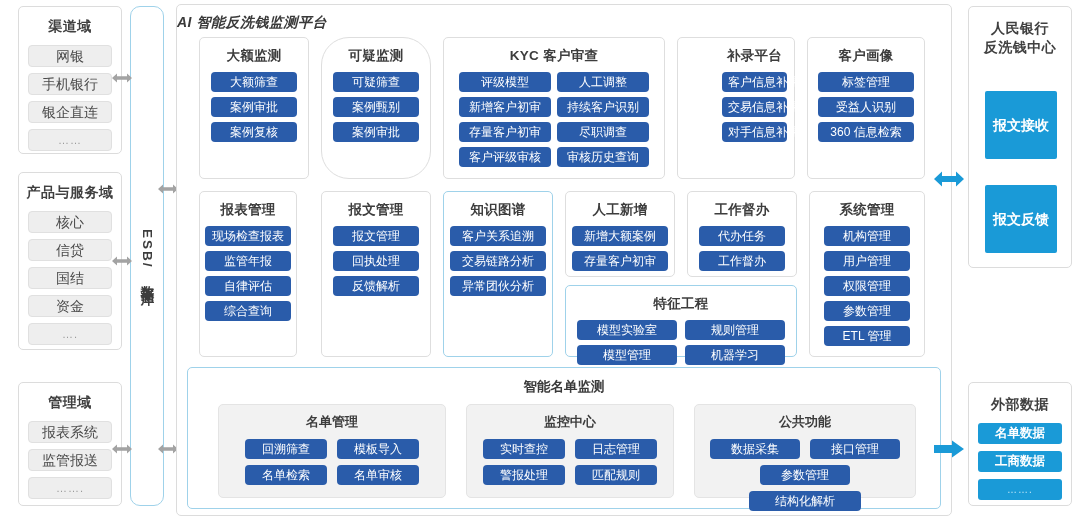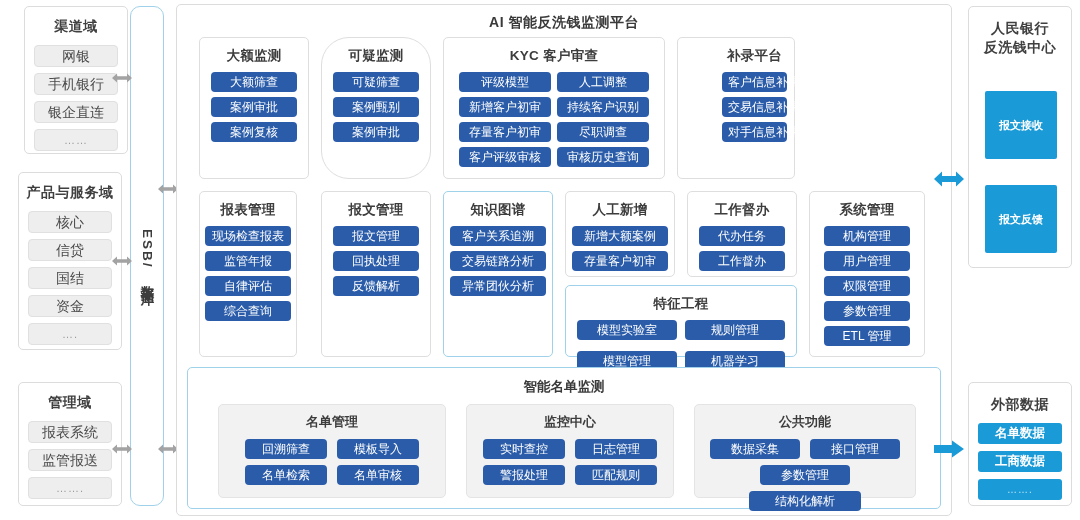--- a/index.html
+++ b/index.html
@@ -59,22 +59,23 @@
   .arrow svg { display: block; }
 
   
   #platform {
     position: absolute;
     left: 176px; top: 4px; width: 776px; height: 512px;
     border: 1px solid #dcdcdc; border-radius: 5px; background: #fff;
   }
   #platform-title {
     position: absolute; left: 0; right: 0; top: 9px;
-    text-align: center; font-size: 14px; font-weight: bold; color: #3a3a3a;
+    text-align: left; font-size: 14px; font-weight: bold; color: #3a3a3a;
     letter-spacing: .5px;
+    font-style: italic;
   }
 
   
   .gcard {
     position: absolute;
     border: 1px solid #dedede; border-radius: 5px; background: #fff;
   }
   .gcard.hl { border: 1px solid #9fd2ea; }
   .gcard > .gtitle {
     font-size: 13.5px; font-weight: bold; color: #3d3d3d;
@@ -114,37 +115,37 @@
   }
   .subcard > .gtitle { font-size: 13px; font-weight: bold; color: #3d3d3d; text-align: center; margin-top: 8px; }
   .subcard .btns { margin-top: 8px; gap: 6px 10px; }
   .subcard .btn { width: 82px; }
 
   
   .rbox { width: 104px; }
   .rbox .panel-title { font-size: 14px; margin-top: 12px; line-height: 19px; }
   .bigblue {
     background: #1a9ad7; color: #fff;
-    text-align: center; font-size: 11px; font-weight: bold;
+    text-align: center; font-size: 14px; font-weight: bold;
     border-radius: 2px;
   }
   .smallblue {
     background: #1a9ad7; color: #fff;
     height: 21px; line-height: 21px;
     text-align: center; font-size: 12.5px; font-weight: bold;
     border-radius: 3px;
   }
   .smallblue.dots { color: #bfe6f8; font-size: 10px; letter-spacing: 1px; font-weight: normal; }
 </style>
 </head>
 <body>
 
 <div id="root">
 
-  <div class="panel domain-box" style="left:24px; top:6px; height:148px;">
+  <div class="panel domain-box" style="left:18px; top:6px; height:148px;">
     <div class="panel-title">渠道域</div>
     <div class="chip-list">
       <div class="chip">网银</div>
       <div class="chip">手机银行</div>
       <div class="chip">银企直连</div>
       <div class="chip dots">……</div>
     </div>
   </div>
 
   <div class="panel domain-box" style="left:18px; top:172px; height:178px;">
@@ -235,20 +236,28 @@
 
     <div class="gcard" style="left:500px; top:32px; width:118px; height:142px;padding-left:37px;">
       <div class="gtitle">补录平台</div>
       <div class="btns col1 w96">
         <div class="btn">客户信息补录</div>
         <div class="btn">交易信息补录</div>
         <div class="btn">对手信息补录</div>
       </div>
     </div>
 
+    <div class="gcard" style="left:630px; top:32px; width:118px; height:142px;">
+      <div class="gtitle">客户画像</div>
+      <div class="btns col1 w96">
+        <div class="btn">标签管理</div>
+        <div class="btn">受益人识别</div>
+        <div class="btn">360 信息检索</div>
+      </div>
+    </div>
 
     <div class="gcard" style="left:22px; top:186px; width:98px; height:166px;">
       <div class="gtitle">报表管理</div>
       <div class="btns col1 w96" style="padding:0 5px;">
         <div class="btn">现场检查报表</div>
         <div class="btn">监管年报</div>
         <div class="btn">自律评估</div>
         <div class="btn">综合查询</div>
       </div>
     </div>
@@ -293,21 +302,21 @@
         <div class="btn">机构管理</div>
         <div class="btn">用户管理</div>
         <div class="btn">权限管理</div>
         <div class="btn">参数管理</div>
         <div class="btn">ETL 管理</div>
       </div>
     </div>
 
     <div class="gcard hl" style="left:388px; top:280px; width:232px; height:72px;">
       <div class="gtitle">特征工程</div>
-      <div class="btns" style="gap:11px 8px;">
+      <div class="btns" style="gap:5px 8px;">
         <div class="btn" style="width:100px;">模型实验室</div>
         <div class="btn" style="width:100px;">规则管理</div>
         <div class="btn" style="width:100px;">模型管理</div>
         <div class="btn" style="width:100px;">机器学习</div>
       </div>
     </div>
 
     <div id="namelist">
       <div id="namelist-title">智能名单监测</div>
 

